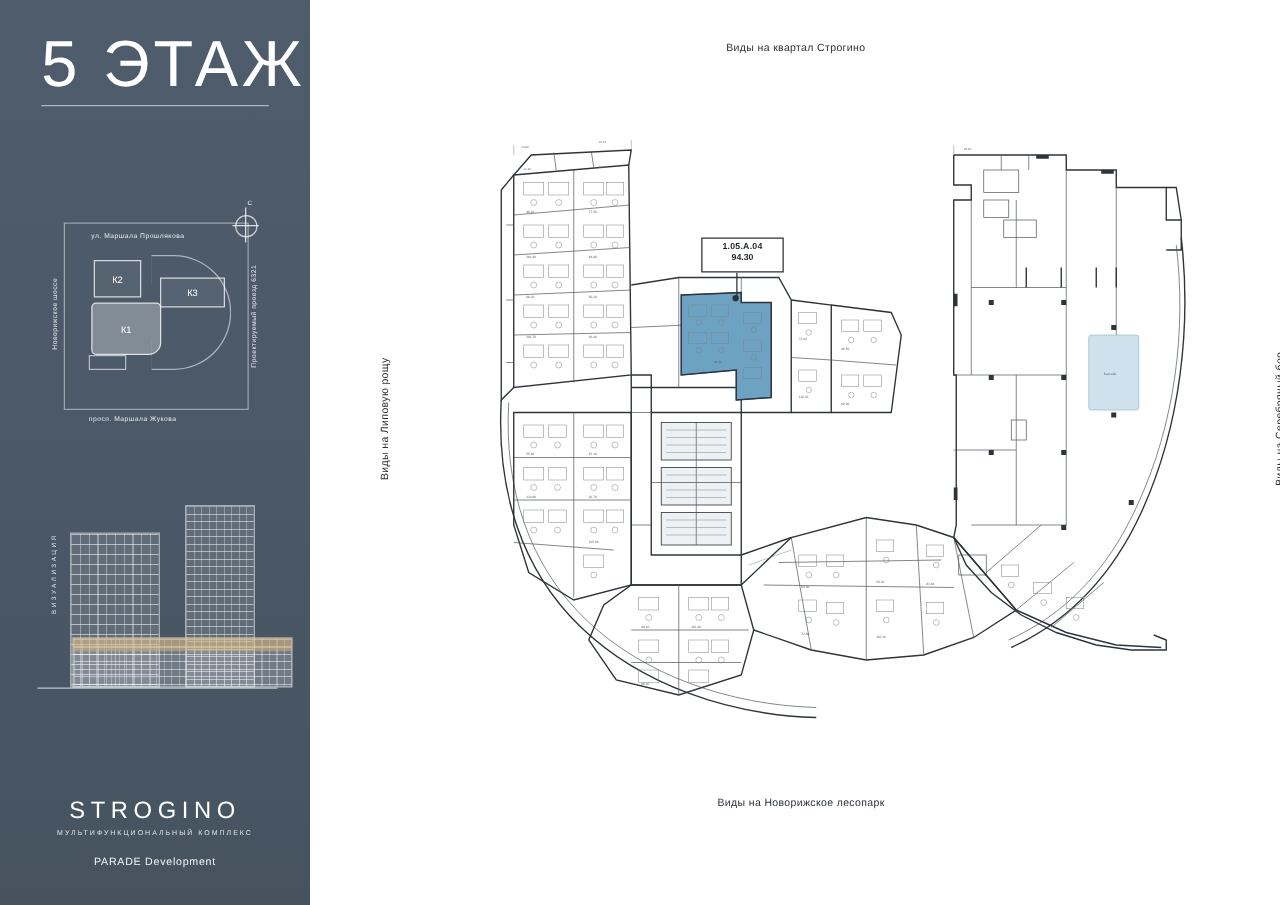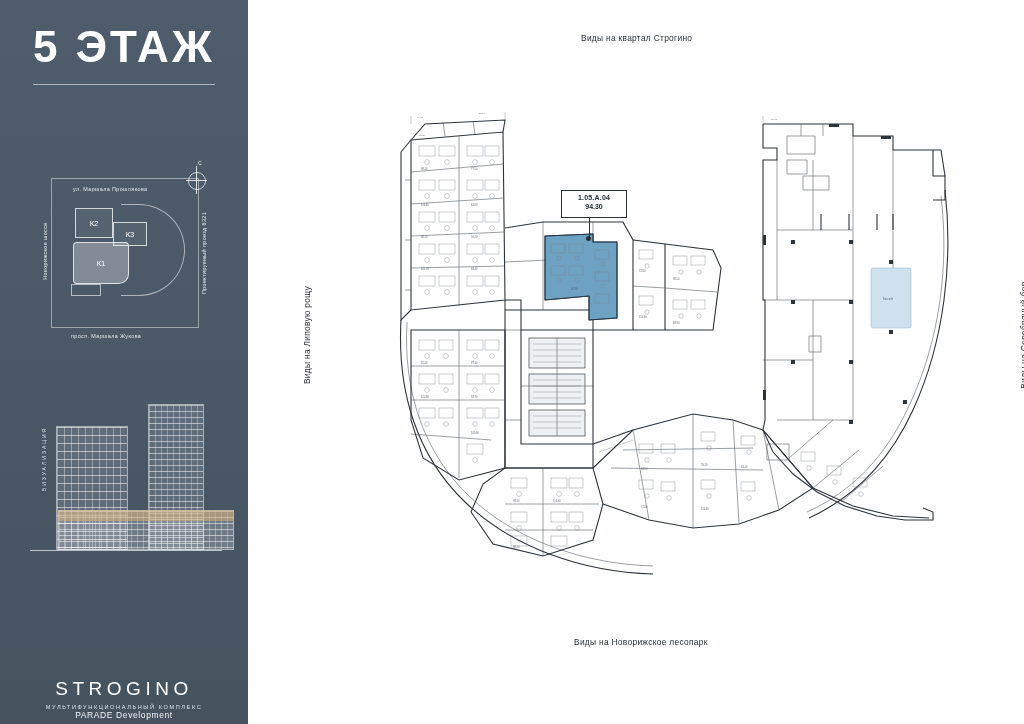--- a/index.html
+++ b/index.html
@@ -21,23 +21,23 @@
     position: absolute;
     left: 0; top: 0;
     width: 248px; height: 724px;
     background: #4d5b6a;
     background: linear-gradient(180deg,#4e5c6b 0%, #4a5867 55%, #46535f 100%);
     color: #ffffff;
   }
   #floor-title {
     position: absolute;
     left: 33px; top: 22px;
-    font-size: 44px;
+    font-size: 52px;
     letter-spacing: 3px;
-    font-weight: 700;
+    font-weight: 400;
     color: #ffffff;
     font-family: "Liberation Sans", sans-serif;
   }
   #title-rule {
     position: absolute;
     left: 33px; top: 84px;
     width: 182px; height: 1px;
     background: rgba(255,255,255,0.55);
   }
 
@@ -74,21 +74,21 @@
   #kp-shapes { position: absolute; left: 36px; top: 40px; width: 120px; height: 115px; }
   .kp-block {
     position: absolute;
     border: 1px solid rgba(255,255,255,0.75);
     background: rgba(255,255,255,0.06);
     font-size: 7.5px;
     color: #ffffff;
     display: flex; align-items: center; justify-content: center;
   }
   #kp-k2 { left: 6px; top: 8px; width: 38px; height: 30px; }
-  #kp-k3 { left: 44px; top: 22px; width: 34px; height: 24px; }
+  #kp-k3 { left: 59px; top: 22px; width: 52px; height: 24px; }
   #kp-k1 {
     left: 4px; top: 42px; width: 56px; height: 42px;
     background: rgba(255,255,255,0.30);
     border-radius: 4px 4px 10px 4px;
   }
   #kp-arc {
     position: absolute; left: 52px; top: 4px;
     width: 64px; height: 92px;
     border: 1px solid rgba(255,255,255,0.55);
     border-left: none;
@@ -170,29 +170,29 @@
     position: absolute;
     left: 0; top: 638px;
     width: 248px;
     text-align: center;
     color: #ffffff;
   }
   #brand-name {
     font-size: 19px;
     letter-spacing: 4.5px;
     font-weight: 400;
-    margin-top: 40px;
   }
   #brand-sub {
     margin-top: 4px;
     font-size: 5.6px;
     letter-spacing: 1.6px;
     color: #dde3e8;
   }
   #brand-dev {
+    margin-top: 14px;
     font-size: 8.5px;
     letter-spacing: 0.6px;
     color: #f2f5f7;
   }
 
   
   #plan-area {
     position: absolute;
     left: 248px; top: 0;
     width: 776px; height: 724px;

